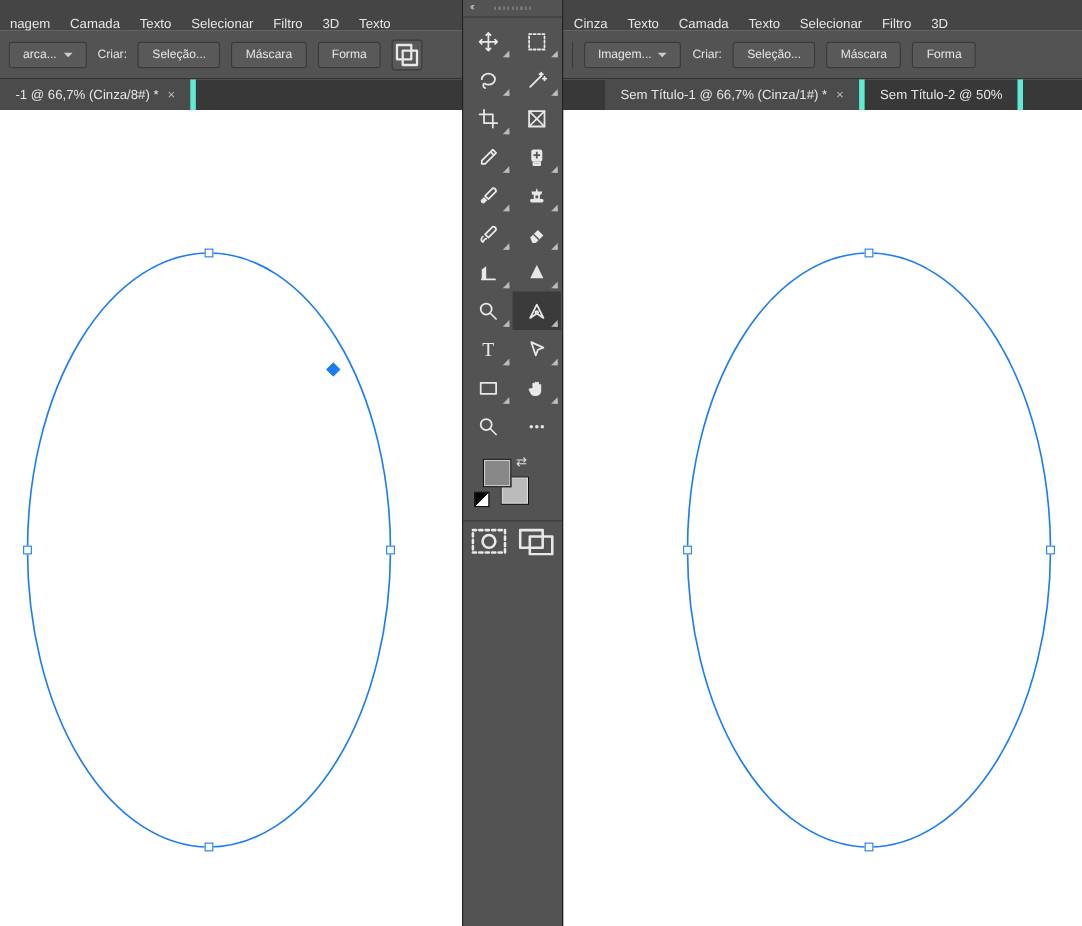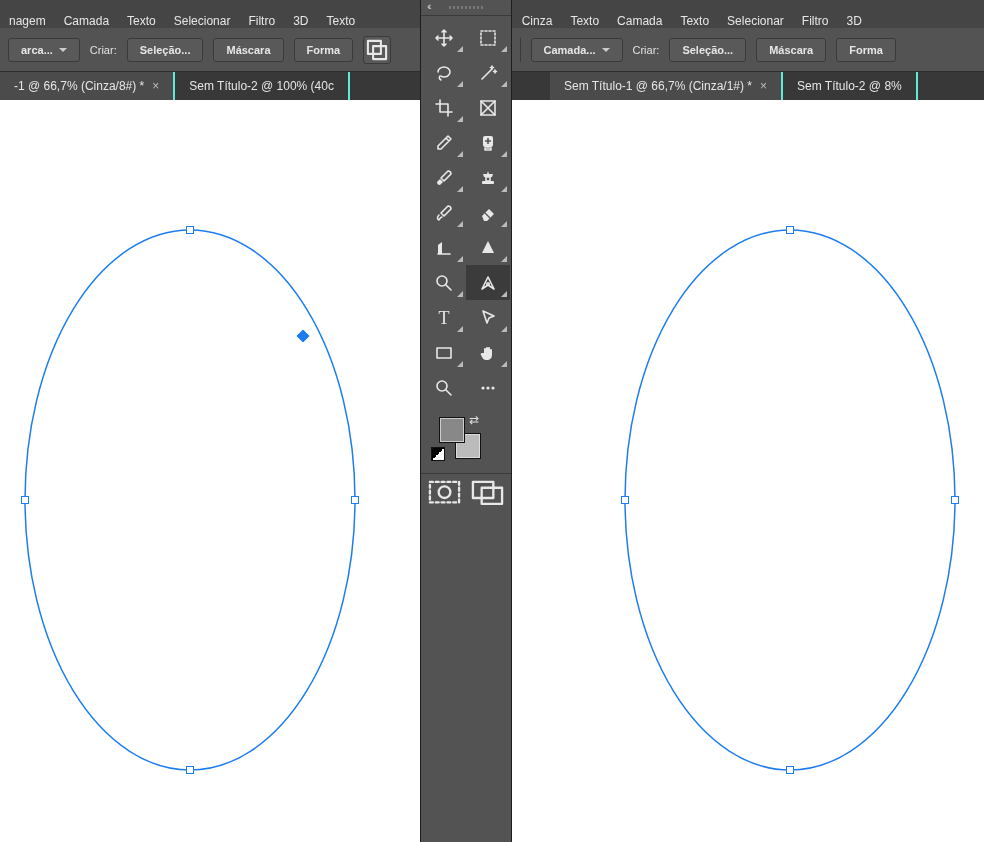--- a/index.html
+++ b/index.html
@@ -71,21 +71,20 @@
     align-items: center;
     justify-content: center;
     height: 24px;
     background: #595959;
     border: 1px solid #3a3a3a;
     border-radius: 3px;
     padding: 0 12px;
     color: #e6e6e6;
     font-size: 11px;
     cursor: default;
-    font-weight: bold;
   }
   .ob-select::after { content: ""; display:inline-block; margin-left:6px; border:4px solid transparent; border-top-color:#ccc; transform: translateY(2px); }
   .ob-label { color:#e2e2e2;text-align:center; }
   .ob-sep { width:1px; height:24px; background:#3a3a3a; }
   .ob-iconbtn {
     width:28px; height:28px;
     display:inline-flex; align-items:center; justify-content:center;
     border-radius:3px;
   }
   .ob-iconbtn.framed { border:1px solid #3a3a3a; background:#595959;}
@@ -98,21 +97,21 @@
     align-items: stretch;
     overflow: hidden;
     font-size: 12px;
   }
   .doc-tab {
     display: flex;
     align-items: center;
     gap: 8px;
     padding: 0 14px 0 14px;
     color: #e6e6e6;
-    border-right: 2px solid #5eead4;
+    border-right: 5px solid #5eead4;
     cursor: default;
     white-space: nowrap;
   }
   .doc-tab.active { background: #4b4b4b; }
   .doc-tab .close {
     font-size: 12px;
     color: #bdbdbd;
   }
 
   
@@ -248,23 +247,20 @@
           <rect class="ico" x="7" y="7" width="10" height="10"></rect>
         </svg>
     </span>
   </div>
 
   <div class="tabstrip">
     <div class="doc-tab active">
       <span>-1 @ 66,7% (Cinza/8#) *</span>
       <span class="close">×</span>
     </div>
-    <div class="doc-tab">
-      <span>Sem Título-2 @ 100% (40c</span>
-    </div>
   </div>
 
   <div class="canvas-area">
     <svg class="ellipse-svg" viewBox="0 0 420 742">
       <ellipse cx="190" cy="400" rx="165" ry="270" fill="none" stroke="#1d7df0" stroke-width="1.5"></ellipse>
     </svg>
     <div class="anchor" style="left:190px; top:130px;"></div>
     <div class="anchor" style="left:190px; top:670px;"></div>
     <div class="anchor" style="left:25px;  top:400px;"></div>
     <div class="anchor" style="left:355px; top:400px;"></div>
@@ -292,35 +288,35 @@
         </svg>
     </span>
     <span class="ob-iconbtn">
       <svg viewBox="0 0 20 20">
           <path class="ico" d="M3 16 L10 4 L17 16 L10 12 Z"></path>
           <circle class="ico" cx="10" cy="11" r="1"></circle>
         </svg>
     </span>
     <span style="color:#ccc;">▾</span>
     <span class="ob-sep"></span>
-    <span class="ob-select">Camada...</span>
+    <span class="ob-select">Imagem...</span>
     <span class="ob-label">Criar:</span>
     <span class="ob-btn">Seleção...</span>
     <span class="ob-btn">Máscara</span>
     <span class="ob-btn">Forma</span>
   </div>
 
   <div class="tabstrip">
     <div class="doc-tab" style="width:130px;border-right:none;"></div>
     <div class="doc-tab active">
       <span>Sem Título-1 @ 66,7% (Cinza/1#) *</span>
       <span class="close">×</span>
     </div>
     <div class="doc-tab">
-      <span>Sem Título-2 @ 8%</span>
+      <span>Sem Título-2 @ 50%</span>
     </div>
   </div>
 
   <div class="canvas-area">
     <svg class="ellipse-svg" viewBox="0 0 564 742">
       <ellipse cx="370" cy="400" rx="165" ry="270" fill="none" stroke="#1d7df0" stroke-width="1.5"></ellipse>
     </svg>
     <div class="anchor" style="left:370px; top:130px;"></div>
     <div class="anchor" style="left:370px; top:670px;"></div>
     <div class="anchor" style="left:205px; top:400px;"></div>

